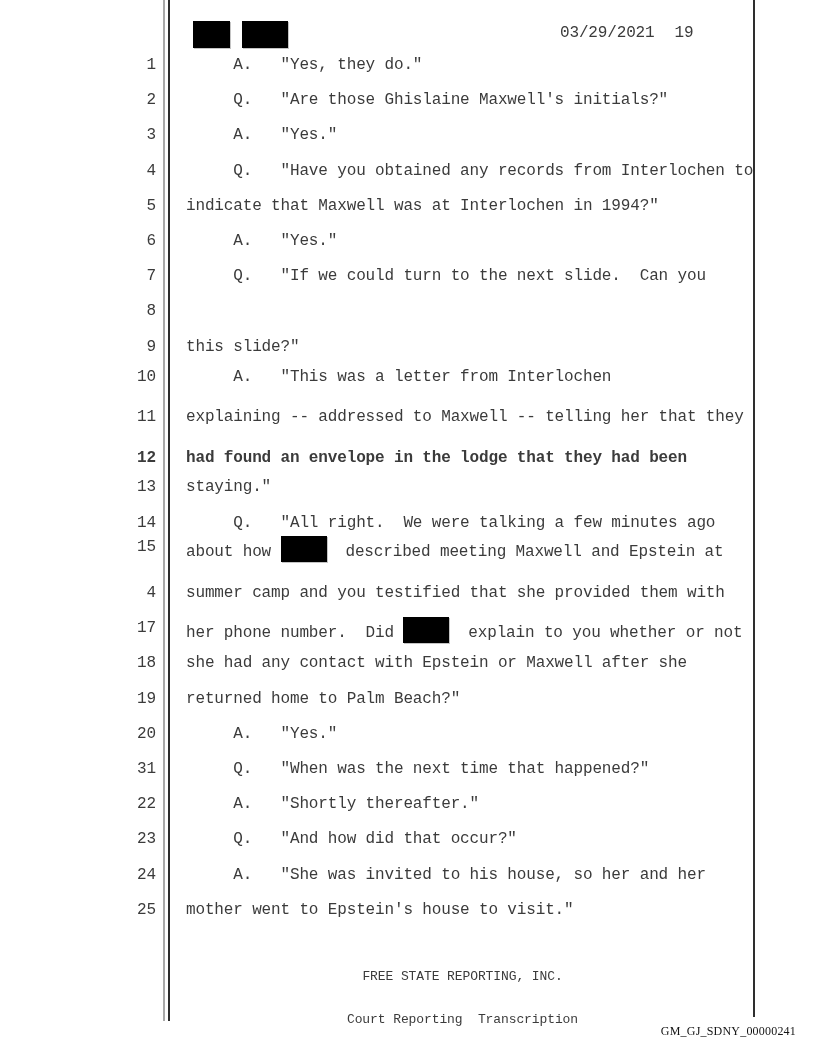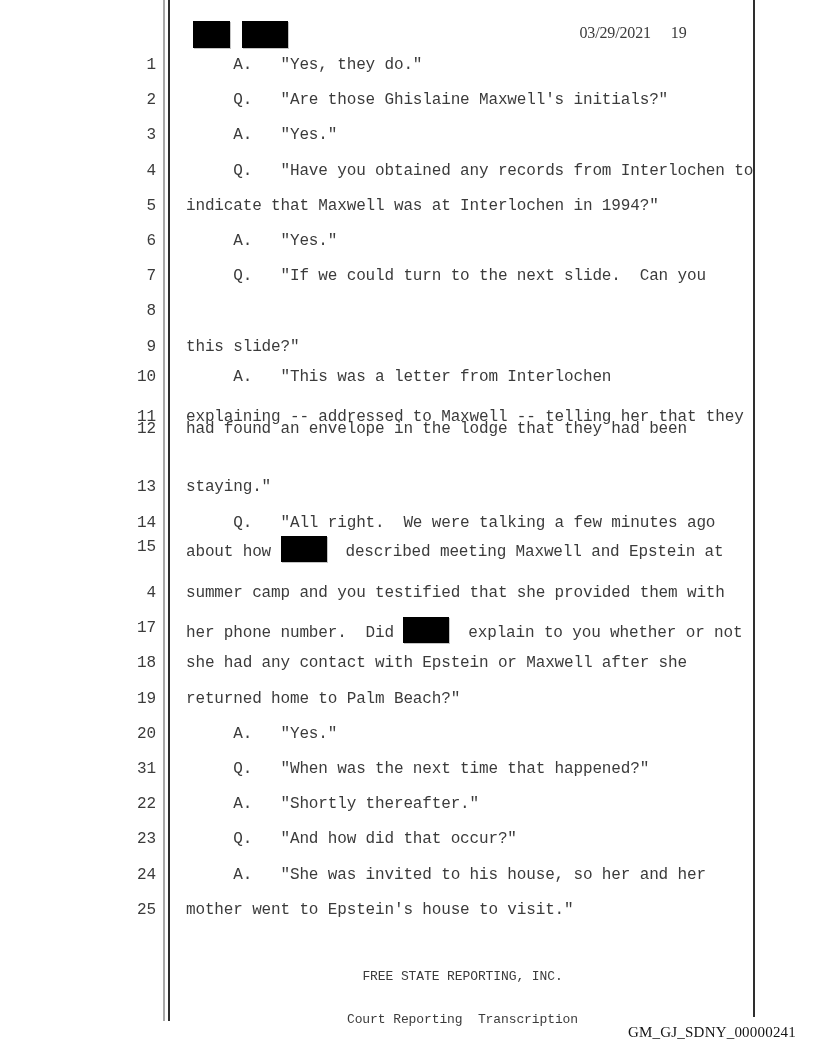--- a/index.html
+++ b/index.html
@@ -18,21 +18,21 @@
   .rule-left-outer  { left: 163px; width: 2px; height: 1021px; background: #a9a9a9; }
   .rule-left-inner  { left: 168px; width: 2px; height: 1021px; background: #2e2e2e; }
   .rule-right       { left: 753px; width: 2px; height: 1017px; background: #2e2e2e; }
 
   
   .hdr-redact { position: absolute; background: #000; box-shadow: 1px 1px 0 #c4c4c4; }
   .hdr-redact-1 { left: 193px; top: 21px; width: 37px; height: 27px; }
   .hdr-redact-2 { left: 242px; top: 21px; width: 46px; height: 27px; }
   .date-line {
     position: absolute; top: 24px; left: 560px; width: 146px;
-    font-size: 16px; letter-spacing: -0.15px; text-align: center; white-space: pre; font-family: Liberation Serif, serif;
+    font-size: 16px; letter-spacing: -0.15px; text-align: left; white-space: pre;
   }
   .date-gap { display: inline-block; width: 20px; }
 
   
   .lines { position: absolute; left: 0; top: 0; width: 754px; }
   .t-row { position: absolute; left: 0; width: 754px; height: 24px; line-height: 22px;
            font-size: 16px; letter-spacing: -0.15px; }
   .t-num { position: absolute; left: 0; width: 156px; text-align: right; }
   .t-text { position: absolute; left: 186px; white-space: pre; }
   .redact-inline {
@@ -45,21 +45,21 @@
     position: absolute; left: 170px; top: 941px; width: 585px;
     text-align: center; font-size: 13px; line-height: 14.4px;
     letter-spacing: -0.1px; white-space: pre; color: #3b3b3b;
   }
   .footer span { display: block; }
 
   
   .bates {
     position: absolute; top: 1024px; right: 20px;
     font-family: "Liberation Serif", "DejaVu Serif", serif;
-    font-size: 15px; color: #141414; letter-spacing: 0.2px; text-align: center;
+    font-size: 12px; color: #141414; letter-spacing: 0.2px; text-align: center;
   }
 </style>
 </head>
 <body>
 
 <div class="page">
 
   <div class="rule rule-left-outer"></div>
   <div class="rule rule-left-inner"></div>
   <div class="rule rule-right"></div>
@@ -106,21 +106,21 @@
         <span class="t-text">this slide?"</span>
       </div>
       <div class="t-row" style="top: 366px;">
         <span class="t-num">10</span>
         <span class="t-text">     A.   "This was a letter from Interlochen</span>
       </div>
       <div class="t-row" style="top: 406px;">
         <span class="t-num">11</span>
         <span class="t-text">explaining -- addressed to Maxwell -- telling her that they</span>
       </div>
-      <div class="t-row" style="top: 418px;">
+      <div class="t-row" style="top: 447px; font-weight: bold;">
         <span class="t-num">12</span>
         <span class="t-text">had found an envelope in the lodge that they had been</span>
       </div>
       <div class="t-row" style="top: 476.4px;">
         <span class="t-num">13</span>
         <span class="t-text">staying."</span>
       </div>
       <div class="t-row" style="top: 511.6px;">
         <span class="t-num">14</span>
         <span class="t-text">     Q.   "All right.  We were talking a few minutes ago</span>

